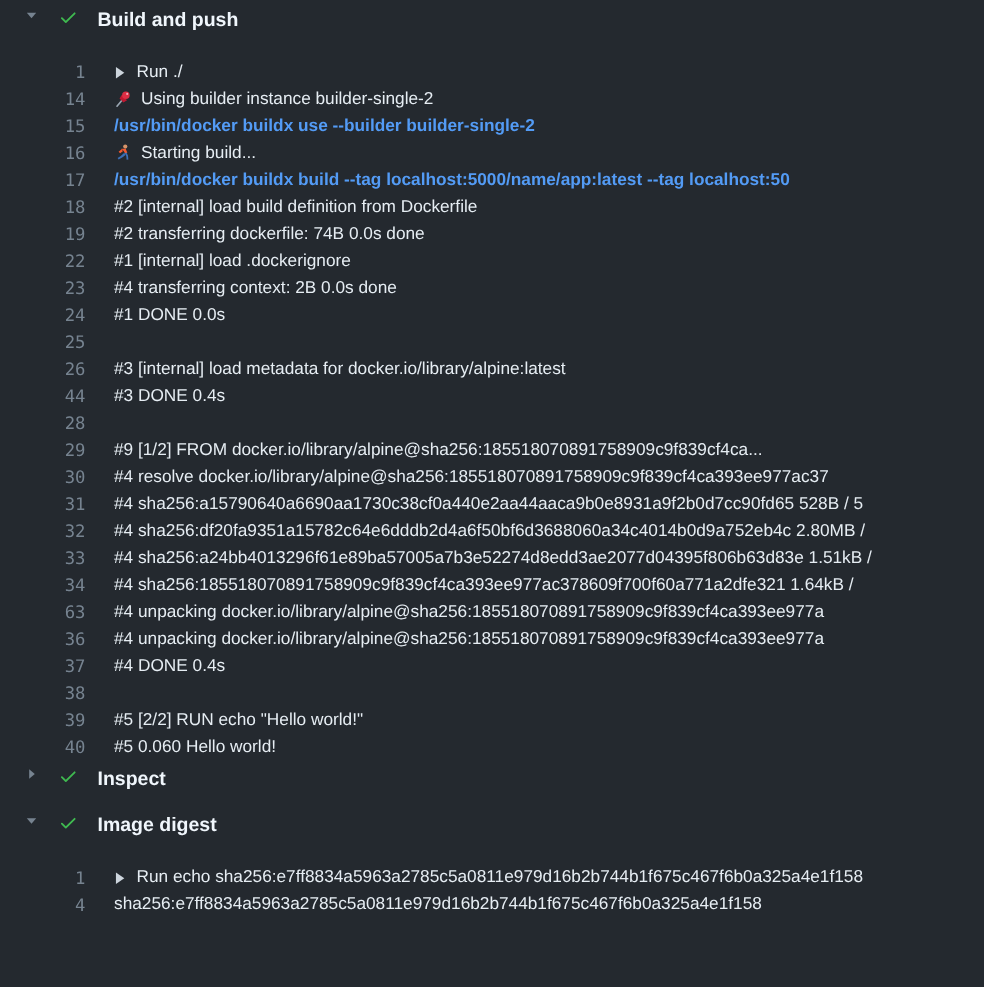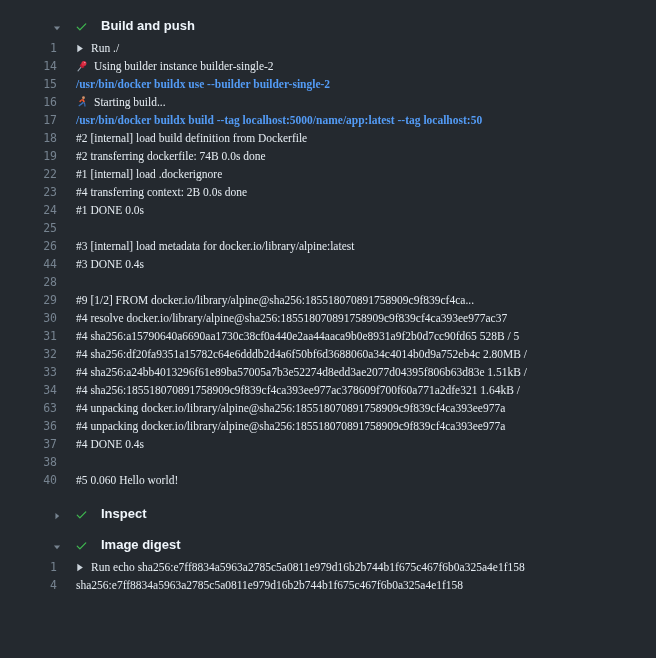--- a/index.html
+++ b/index.html
@@ -6,23 +6,22 @@
   html, body { width: 656px; height: 658px; overflow: hidden; }
   body {
     background: var(--bg, #24292f);
     padding-top: 5px;
     font-family: "Liberation Sans", sans-serif;
   }
   .section + .section { margin-top: 3px; }
   .sec-header {
     height: 28px;
     display: flex;
-    align-items: flex-end;
+    align-items: flex-start;
     cursor: pointer;
-    padding-left: 36px;
   }
   .chev {
     width: 14px; margin-left: 14px;
     display: inline-flex; justify-content: center; align-items: center;
   }
   .check { margin-left: 11px; display: inline-flex; align-items: center; }
   .sec-title {
     margin-left: 13px;
     color: var(--header-text, #f0f6fc);
     font-size: 13px;
@@ -38,21 +37,21 @@
     font-family: "DejaVu Sans Mono", monospace;
     font-size: 11.5px;
     cursor: pointer;
   }
   .lt {
     flex: none;
     margin-left: 19px;
     display: flex;
     align-items: center;
     white-space: pre;
-    font-family: Liberation Serif, serif;
+    font-family: Liberation Sans, sans-serif;
     font-size: 11.5px;
     color: var(--text, #e6edf3);
   }
   .lt.cmd { color: var(--command, #539bf5); font-weight: 700; text-align: center; }
   .li { display: inline-flex; align-items: center; margin-right: 6px; }
   .li.tri { margin-right: 7px; }
 </style>
 </head>
 <body>
 
@@ -175,20 +174,24 @@
         </div>
         <div class="log-line">
           <span class="ln">37</span>
           <span class="lt"><span>#4 DONE 0.4s</span></span>
         </div>
         <div class="log-line">
           <span class="ln">38</span>
           <span class="lt"><span></span></span>
         </div>
         <div class="log-line">
+          <span class="ln">39</span>
+          <span class="lt"><span>#5 [2/2] RUN echo "Hello world!"</span></span>
+        </div>
+        <div class="log-line">
           <span class="ln">40</span>
           <span class="lt"><span>#5 0.060 Hello world!</span></span>
         </div>
       </div>
     </div>
     <div class="section">
       <div class="sec-header">
         <span class="chev">
           <svg width="10" height="10" viewBox="0 0 16 16">
             <path d="M5.5 3v10L11.5 8z" fill="#768390"></path>

